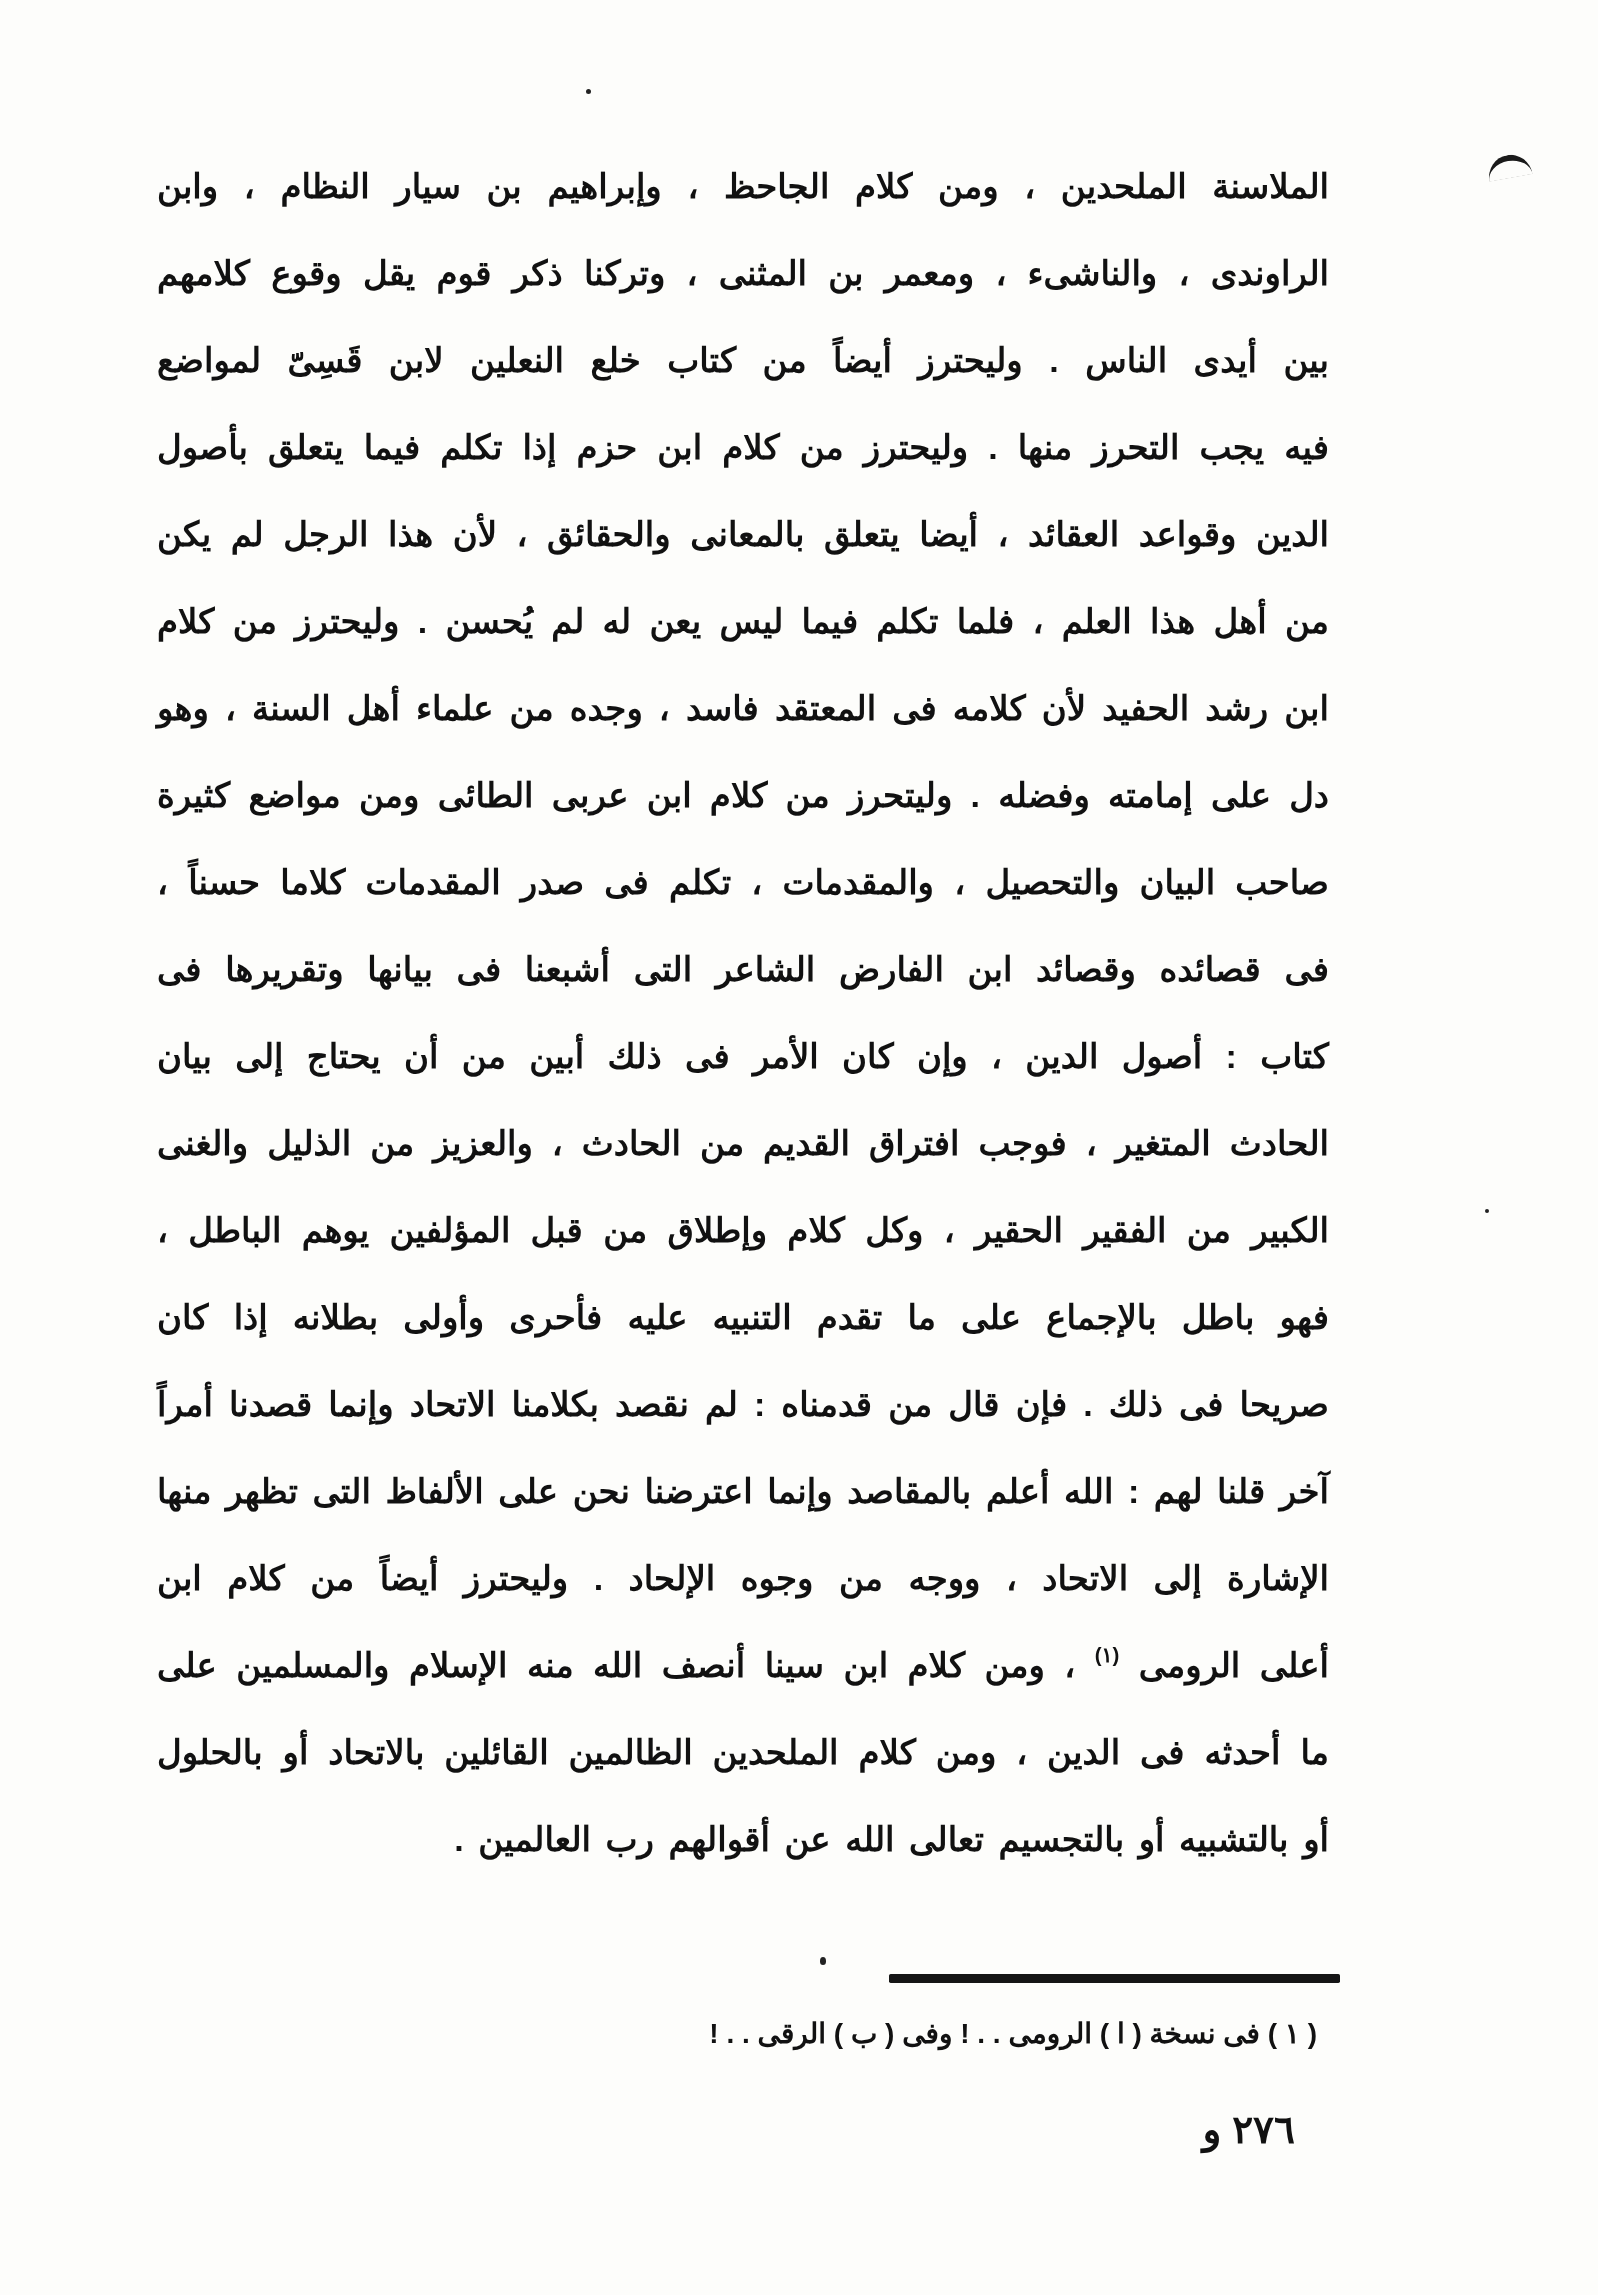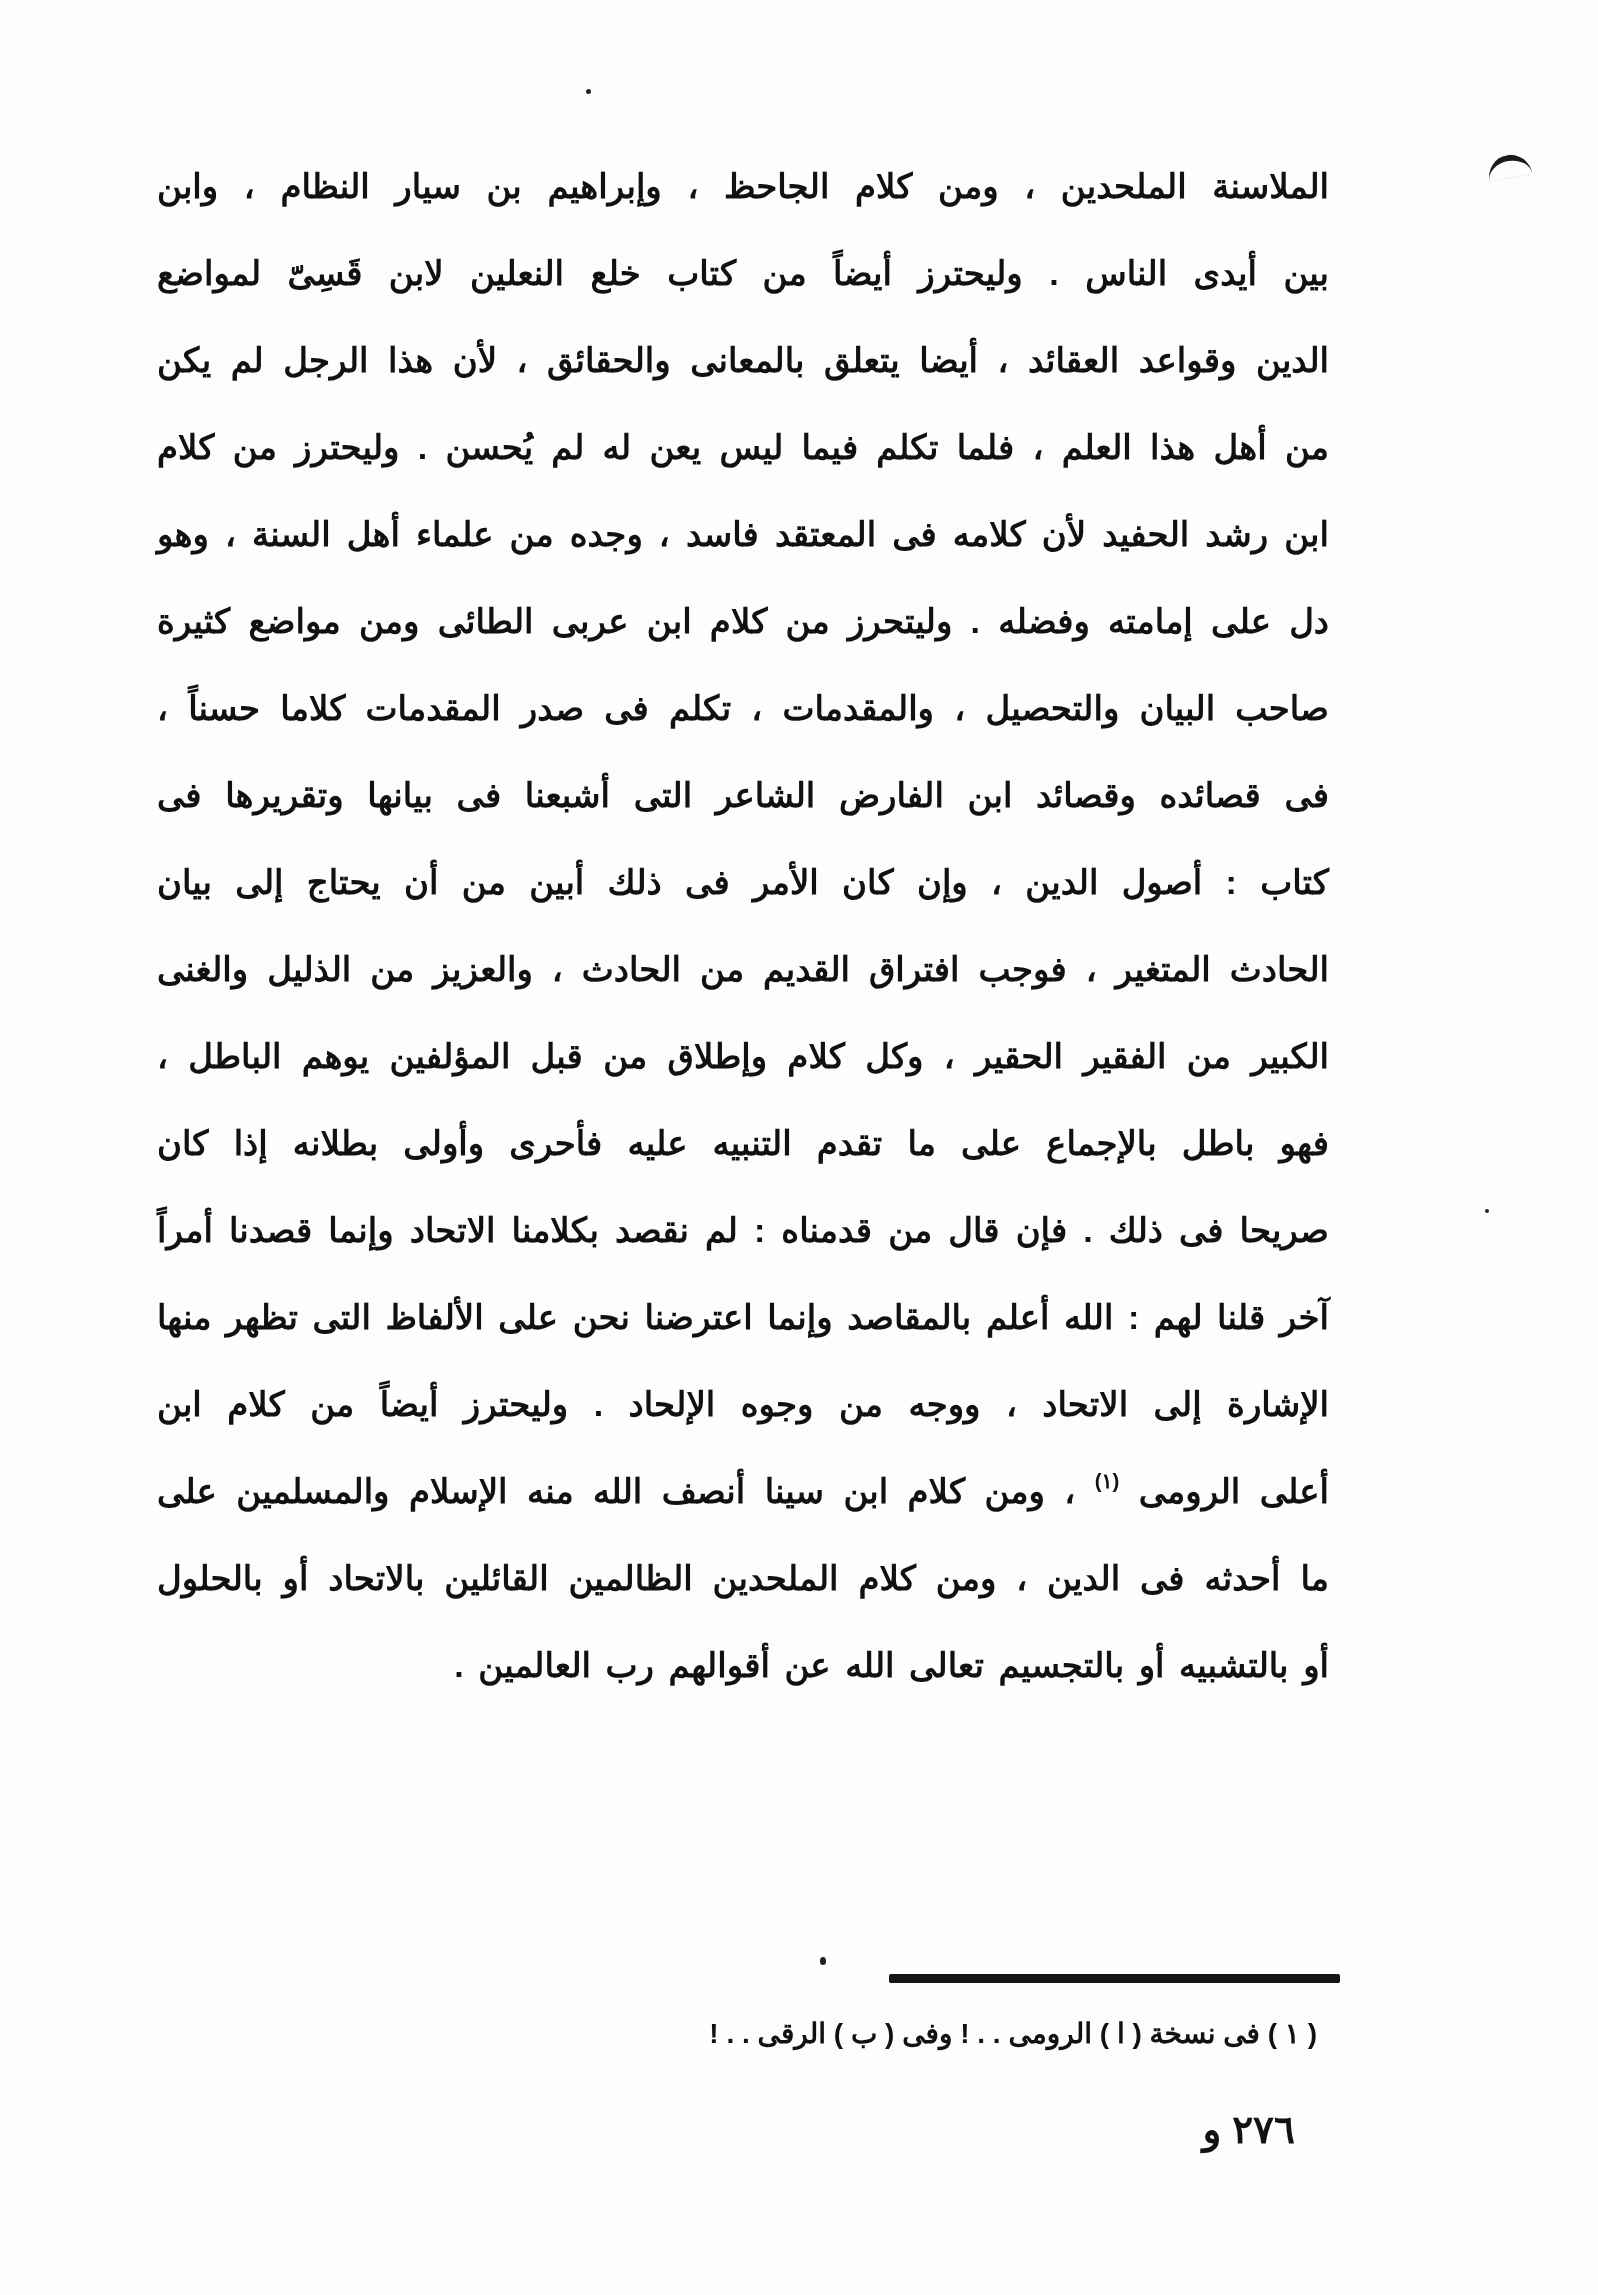--- a/index.html
+++ b/index.html
@@ -84,21 +84,23 @@
   .speck.s2 { top: 1957px; left: 820px;  width: 6px; height: 7.7px; }
   .speck.s3 { top: 1209px; left: 1485px; width: 4.3px; height: 4.3px; }
 </style>
 </head>
 <body>
 
 <div class="page">
 
   <div class="text-block" id="text-block">
       <div class="line">الملاسنة الملحدين ، ومن كلام الجاحظ ، وإبراهيم بن سيار النظام ، وابن</div>
+      <div class="line">الراوندى ، والناشىء ، ومعمر بن المثنى ، وتركنا ذكر قوم يقل وقوع كلامهم</div>
       <div class="line">بين أيدى الناس . وليحترز أيضاً من كتاب خلع النعلين لابن قَسِىّ لمواضع</div>
+      <div class="line">فيه يجب التحرز منها . وليحترز من كلام ابن حزم إذا تكلم فيما يتعلق بأصول</div>
       <div class="line">الدين وقواعد العقائد ، أيضا يتعلق بالمعانى والحقائق ، لأن هذا الرجل لم يكن</div>
       <div class="line">من أهل هذا العلم ، فلما تكلم فيما ليس يعن له لم يُحسن . وليحترز من كلام</div>
       <div class="line">ابن رشد الحفيد لأن كلامه فى المعتقد فاسد ، وجده من علماء أهل السنة ، وهو</div>
       <div class="line">دل على إمامته وفضله . وليتحرز من كلام ابن عربى الطائى ومن مواضع كثيرة</div>
       <div class="line">صاحب البيان والتحصيل ، والمقدمات ، تكلم فى صدر المقدمات كلاما حسناً ،</div>
       <div class="line">فى قصائده وقصائد ابن الفارض الشاعر التى أشبعنا فى بيانها وتقريرها فى</div>
       <div class="line">كتاب : أصول الدين ، وإن كان الأمر فى ذلك أبين من أن يحتاج إلى بيان</div>
       <div class="line">الحادث المتغير ، فوجب افتراق القديم من الحادث ، والعزيز من الذليل والغنى</div>
       <div class="line">الكبير من الفقير الحقير ، وكل كلام وإطلاق من قبل المؤلفين يوهم الباطل ،</div>
       <div class="line">فهو باطل بالإجماع على ما تقدم التنبيه عليه فأحرى وأولى بطلانه إذا كان</div>

